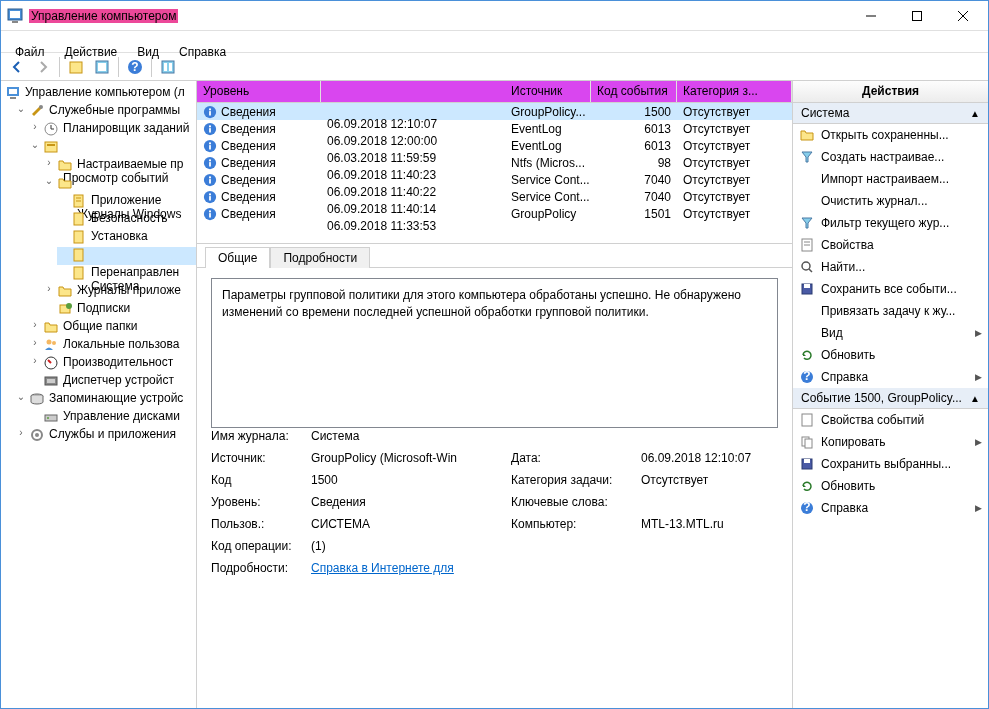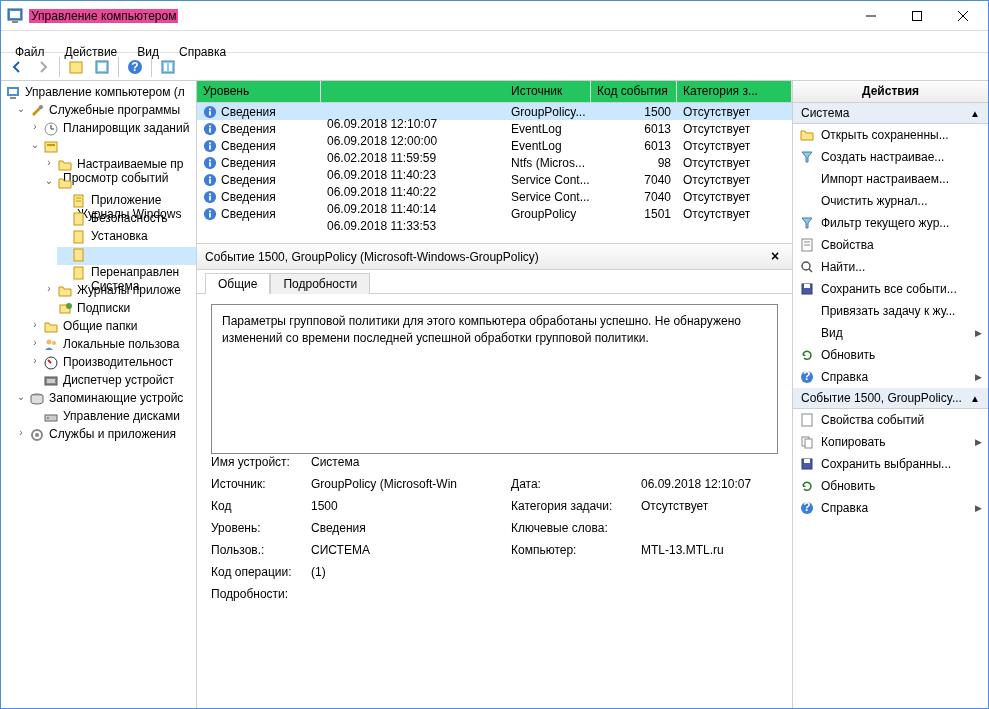--- a/index.html
+++ b/index.html
@@ -33,21 +33,21 @@
 .tree-toggle { width: 12px; display: inline-flex; justify-content: center; font-size: 10px; color: #666; cursor: pointer; }
 .tree-icon { width: 16px; height: 16px; display: inline-flex; align-items: center; justify-content: center; margin: 0 2px; }
 .tree-label { padding: 0 2px; }
 .tree-label.hl { background: #1d4ed8; margin-top: 32px; }
 .tree-children { padding-left: 14px; }
 
 
 .center-panel { flex: 1; display: flex; flex-direction: column; border-right: 1px solid #d0d0d0; min-width: 0; }
 
 
-.list-header { height: 22px; display: flex; background: #22c55e; border-bottom: 1px solid #d0d0d0; }
+.list-header { height: 22px; display: flex; background: #d946ef; border-bottom: 1px solid #d0d0d0; }
 .list-header .col { padding: 3px 6px; border-right: 1px solid #e0e0e0; overflow: hidden; text-overflow: ellipsis; white-space: nowrap; cursor: pointer; }
 .list-body { overflow: auto; height: 140px; position: relative; }
 .list-row { height: 17px; display: flex; align-items: center; cursor: pointer; }
 .list-row.selected { background: #cce8ff; }
 .list-row .cell { padding: 0 6px; overflow: hidden; text-overflow: ellipsis; white-space: nowrap; display: flex; align-items: center; }
 .info-icon { width: 14px; height: 14px; margin-right: 4px; flex-shrink: 0; }
 
 .col-level { width: 124px; }
 .col-date { width: 184px; margin-top: 24px; }
 .col-source { width: 86px; }
@@ -414,21 +414,21 @@
         </div>
         <div class="list-row">
           <div class="cell col-level">
             <svg class="info-icon" viewBox="0 0 16 16">
               <circle cx="8" cy="8" r="7" fill="#3b7dd8"></circle>
               <circle cx="8" cy="5" r="1.2" fill="#fff"></circle>
               <rect x="7" y="7" width="2" height="5" fill="#fff"></rect>
             </svg>
             <span>Сведения</span>
           </div>
-          <div class="cell col-date">06.02.2018 11:59:59</div>
+          <div class="cell col-date">06.03.2018 11:59:59</div>
           <div class="cell col-source">EventLog</div>
           <div class="cell col-id">6013</div>
           <div class="cell col-cat">Отсутствует</div>
         </div>
         <div class="list-row">
           <div class="cell col-level">
             <svg class="info-icon" viewBox="0 0 16 16">
               <circle cx="8" cy="8" r="7" fill="#3b7dd8"></circle>
               <circle cx="8" cy="5" r="1.2" fill="#fff"></circle>
               <rect x="7" y="7" width="2" height="5" fill="#fff"></rect>
@@ -478,32 +478,28 @@
             <span>Сведения</span>
           </div>
           <div class="cell col-date">06.09.2018 11:33:53</div>
           <div class="cell col-source">GroupPolicy</div>
           <div class="cell col-id">1501</div>
           <div class="cell col-cat">Отсутствует</div>
         </div>
       </div>
 
     <div class="event-detail">
-      <div class="detail-header">
-        <span>Событие 1500, GroupPolicy (Microsoft-Windows-GroupPolicy)</span>
-        <span class="close">×</span>
-      </div>
       <div class="tabs-row">
         <div class="tab active">Общие</div>
         <div class="tab">Подробности</div>
       </div>
       <div class="detail-body">
         <div class="msg-box">Параметры групповой политики для этого компьютера обработаны успешно. Не обнаружено изменений со времени последней успешной обработки групповой политики.</div>
         <div class="props-grid">
-          <span class="plabel">Имя устройст:</span>
+          <span class="plabel">Имя журнала:</span>
           <span style="grid-column:2/5">Система</span>
 
           <span class="plabel">Источник:</span>
           <span>GroupPolicy (Microsoft-Win</span>
           <span class="plabel">Дата:</span>
           <span>06.09.2018 12:10:07</span>
 
           <span class="plabel">Код</span>
           <span>1500</span>
           <span class="plabel">Категория задачи:</span>
@@ -516,20 +512,21 @@
 
           <span class="plabel">Пользов.:</span>
           <span>СИСТЕМА</span>
           <span class="plabel">Компьютер:</span>
           <span>MTL-13.MTL.ru</span>
 
           <span class="plabel">Код операции:</span>
           <span style="grid-column:2/5">(1)</span>
 
           <span class="plabel">Подробности:</span>
+          <span class="link" style="grid-column:2/5">Справка в Интернете для</span>
         </div>
       </div>
     </div>
   </div>
 
   <div class="actions-panel">
     <div class="actions-header">Действия</div>
     <div class="actions-body">
       <div class="action-group-title">
         <span>Система</span>

